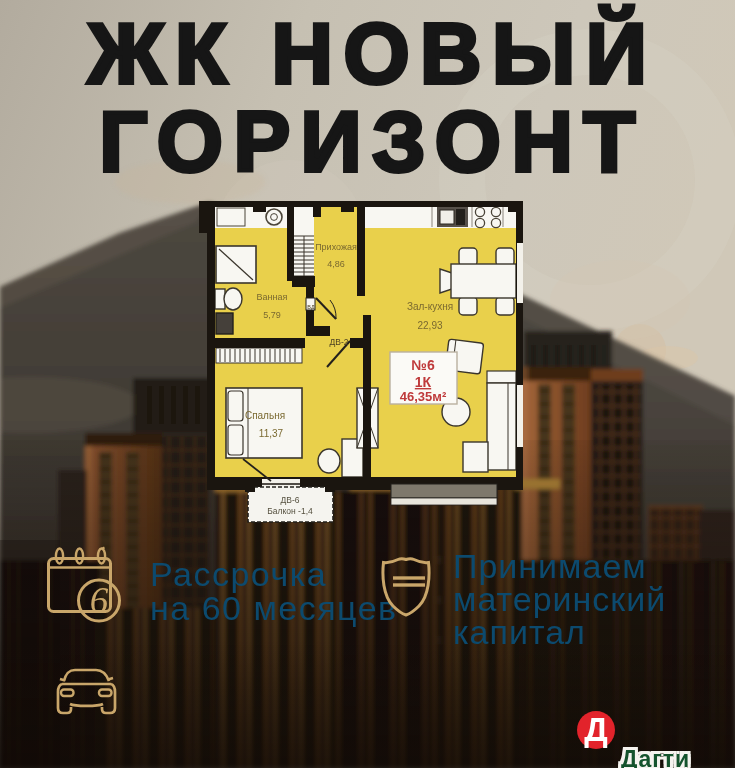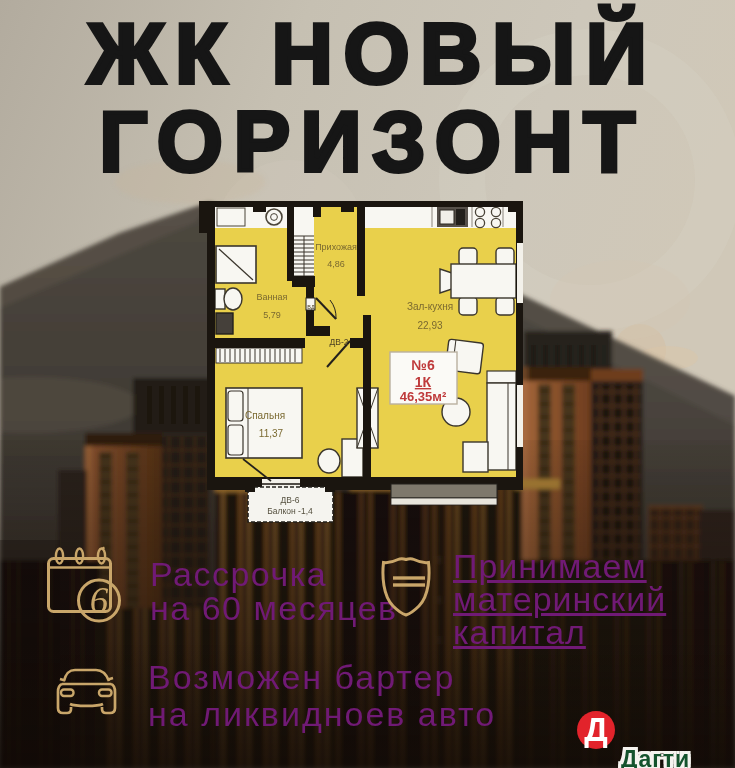--- a/index.html
+++ b/index.html
@@ -2,21 +2,21 @@
 <html><head>
 <meta charset="utf-8">
 <style>
   html,body{margin:0;padding:0;}
   body{width:735px;height:768px;overflow:hidden;font-family:"Liberation Sans",sans-serif;}
   #stage{position:relative;width:735px;height:768px;overflow:hidden;background:#c4bdb0;}
   #bg{position:absolute;left:0;top:0;}
   .title{position:absolute;left:5px;width:735px;text-align:center;color:#161616;
     font-weight:bold;font-size:85px;letter-spacing:10.5px;line-height:88px;
     -webkit-text-stroke:4px #161616;white-space:nowrap;}
-  .btxt{position:absolute;color:#701a75;font-size:34px;line-height:34px;font-weight:400;letter-spacing:1.5px;}
+  .btxt{position:absolute;color:#0c4a6e;font-size:34px;line-height:34px;font-weight:400;letter-spacing:1.5px;}
   .btxt b{font-weight:normal;}
 </style>
 </head>
 <body>
 <div id="stage">
 <svg id="bg" width="735" height="768" viewBox="0 0 735 768">
 <defs>
   <linearGradient id="sky" x1="0" y1="0" x2="1" y2="0.25">
     <stop offset="0" stop-color="#b2ab9e"></stop>
     <stop offset="0.4" stop-color="#c6c0b2"></stop>
@@ -336,22 +336,21 @@
     <text x="423" y="387" font-size="14" text-decoration="underline">1К</text>
     <text x="423" y="401" font-size="13">46,35м²</text>
   </g>
 </g>
 </svg>
 
 <div class="title" style="top:10px;">ЖК НОВЫЙ</div>
 <div class="title" style="top:98px;">ГОРИЗОНТ</div>
 
 <div class="btxt" style="left:150px;top:557px;">Рассрочка<br>на <b>60</b> месяцев</div>
-<div class="btxt" style="left:453px;top:550px;line-height:33px;letter-spacing:1px;text-decoration:underline;">Принимаем<br>материнский<br>капитал</div>
-<div class="btxt" style="left:148px;top:659px;line-height:37px;letter-spacing:2px;">Возможен бартер<br>на ликвидноев авто</div>
+<div class="btxt" style="left:453px;top:550px;line-height:33px;letter-spacing:1px;">Принимаем<br>материнский<br>капитал</div>
 
 <svg style="position:absolute;left:44px;top:544px;" width="82" height="82" viewBox="0 0 82 82" fill="none">
   <rect x="4.5" y="14.5" width="62" height="53" rx="5" stroke="#c9a66a" stroke-width="3"></rect>
   <line x1="5" y1="23.5" x2="66" y2="23.5" stroke="#c9a66a" stroke-width="2.6"></line>
   <ellipse cx="15.5" cy="12" rx="3.6" ry="7.5" stroke="#c9a66a" stroke-width="2.4"></ellipse>
   <ellipse cx="35.5" cy="12" rx="3.6" ry="7.5" stroke="#c9a66a" stroke-width="2.4"></ellipse>
   <ellipse cx="57.5" cy="12" rx="3.6" ry="7.5" stroke="#c9a66a" stroke-width="2.4"></ellipse>
   <path d="M57.5,5 L60.5,3.5" stroke="#c9a66a" stroke-width="2"></path>
   <circle cx="55" cy="56.5" r="20.5" fill="none" stroke="#c9a66a" stroke-width="3"></circle>
   <text x="55" y="69" text-anchor="middle" font-family="Liberation Serif,serif" font-size="37" font-style="italic" fill="#c9a66a">6</text>

